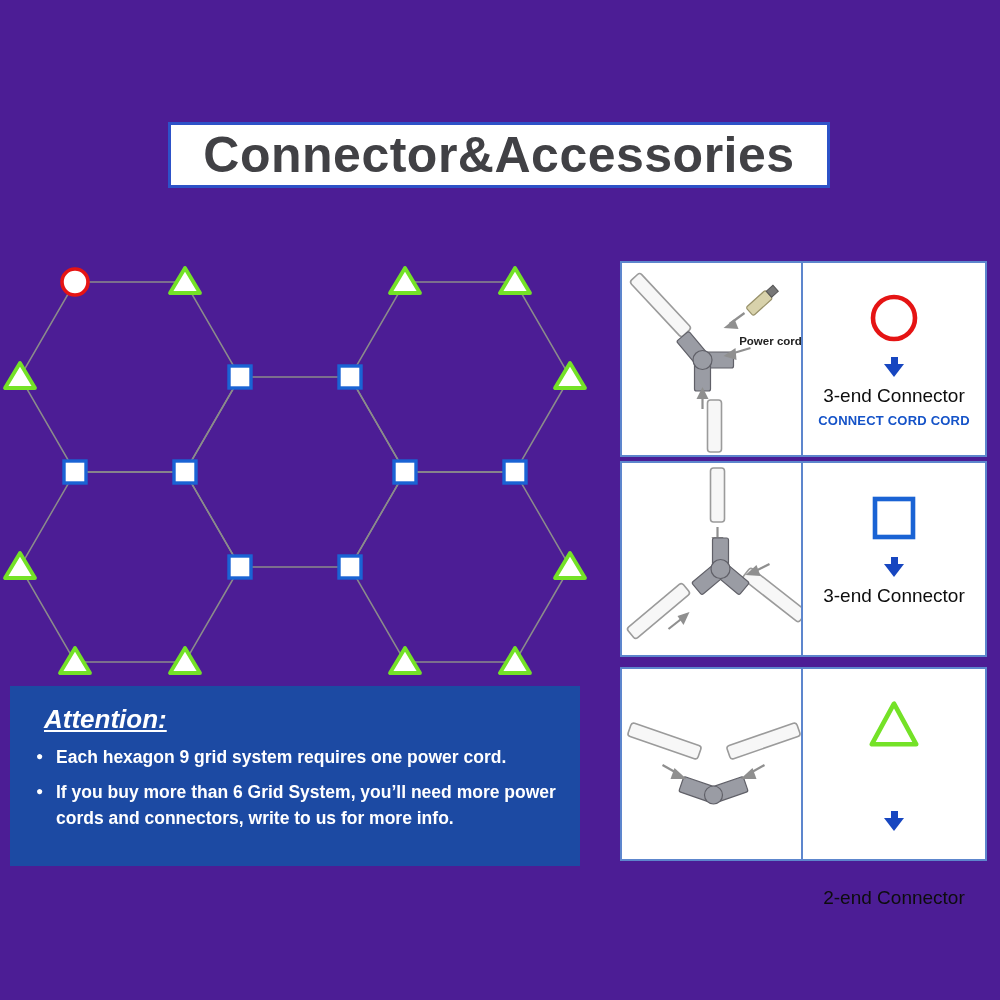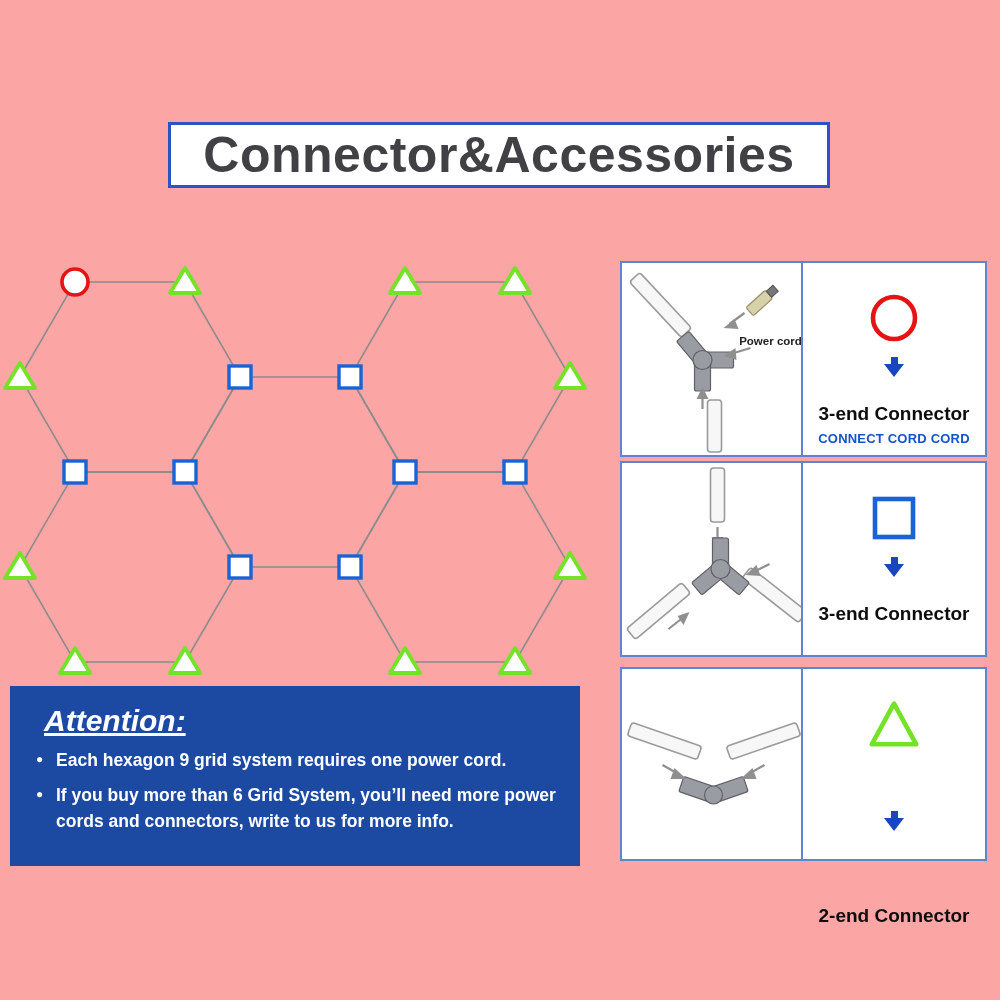--- a/index.html
+++ b/index.html
@@ -1,16 +1,16 @@
 <!DOCTYPE html>
 <html style="--red: #e51414; --blue: #1a63d4; --green: #74e227; --arrow-blue: #1746c0; --text-blue: #1553c8; --hex-line: #8b8b8b; --panel-border: #5d86cd; --attention-bg: #1c4aa3; --title-border: #2d52c8; --title-text: #414145;"><head>
 <meta charset="utf-8">
 <style>
   html,body{margin:0;padding:0;background:#fff;}
-  .page{position:relative;width:1000px;height:1000px;background:#fca5a5;overflow:hidden;
+  .page{position:relative;width:1000px;height:1000px;background:#4c1d95;overflow:hidden;
         font-family:"Liberation Sans",sans-serif;}
 
   
   .title-box{position:absolute;left:168px;top:122px;width:662px;height:66px;
              border:3px solid var(--title-border);background:#fff;
              display:flex;align-items:center;justify-content:center;box-sizing:border-box;}
   .title-text{font-size:50px;font-weight:bold;color:var(--title-text);letter-spacing:0.5px;white-space:nowrap;}
 
   
   .hex-diagram{position:absolute;left:0;top:250px;width:600px;height:432px;}
@@ -34,28 +34,28 @@
   .illus svg{display:block;width:100%;height:100%;}
 
   .legend-icon{width:58px;height:58px;flex:0 0 auto;}
   .icon-red{stroke:var(--red);fill:none;stroke-width:4.6;}
   .icon-blue{stroke:var(--blue);fill:none;stroke-width:4.6;}
   .icon-green{stroke:var(--green);fill:none;stroke-width:4.8;stroke-linejoin:round;}
   .down-arrow{margin-top:10px;display:flex;flex-direction:column;align-items:center;}
   .down-arrow .stem{width:7px;height:7px;background:var(--arrow-blue);}
   .down-arrow .tri{width:0;height:0;border-left:10px solid transparent;border-right:10px solid transparent;
                    border-top:13px solid var(--arrow-blue);}
-  .legend-label{margin-top:26px;font-size:19px;font-weight:bold;color:#0d0d0d;white-space:nowrap;}
+  .legend-label{margin-top:8px;font-size:19px;font-weight:normal;color:#0d0d0d;white-space:nowrap;}
   .legend-sublabel{margin-top:6px;font-size:13px;font-weight:bold;color:var(--text-blue);letter-spacing:0.2px;white-space:nowrap;}
   .legend-sublabel:empty{display:none;}
 
   
   .attention{position:absolute;left:10px;top:686px;width:570px;height:180px;background:var(--attention-bg);
              color:#fff;box-sizing:border-box;padding:16px 20px 14px 26px;}
-  .attention-heading{font-size:30px;font-weight:bold;font-style:italic;text-decoration:underline;
+  .attention-heading{font-size:26px;font-weight:bold;font-style:italic;text-decoration:underline;
                      margin:2px 0 10px 8px;}
   .attention ul{list-style:none;margin:0;padding:0;}
   .attention li{position:relative;padding-left:20px;margin-top:10px;font-size:17.5px;font-weight:bold;line-height:1.45;}
   .attention li::before{content:"●";position:absolute;left:0;top:3px;font-size:12px;}
 </style>
 </head>
 <body>
 
 <div class="page">
 

